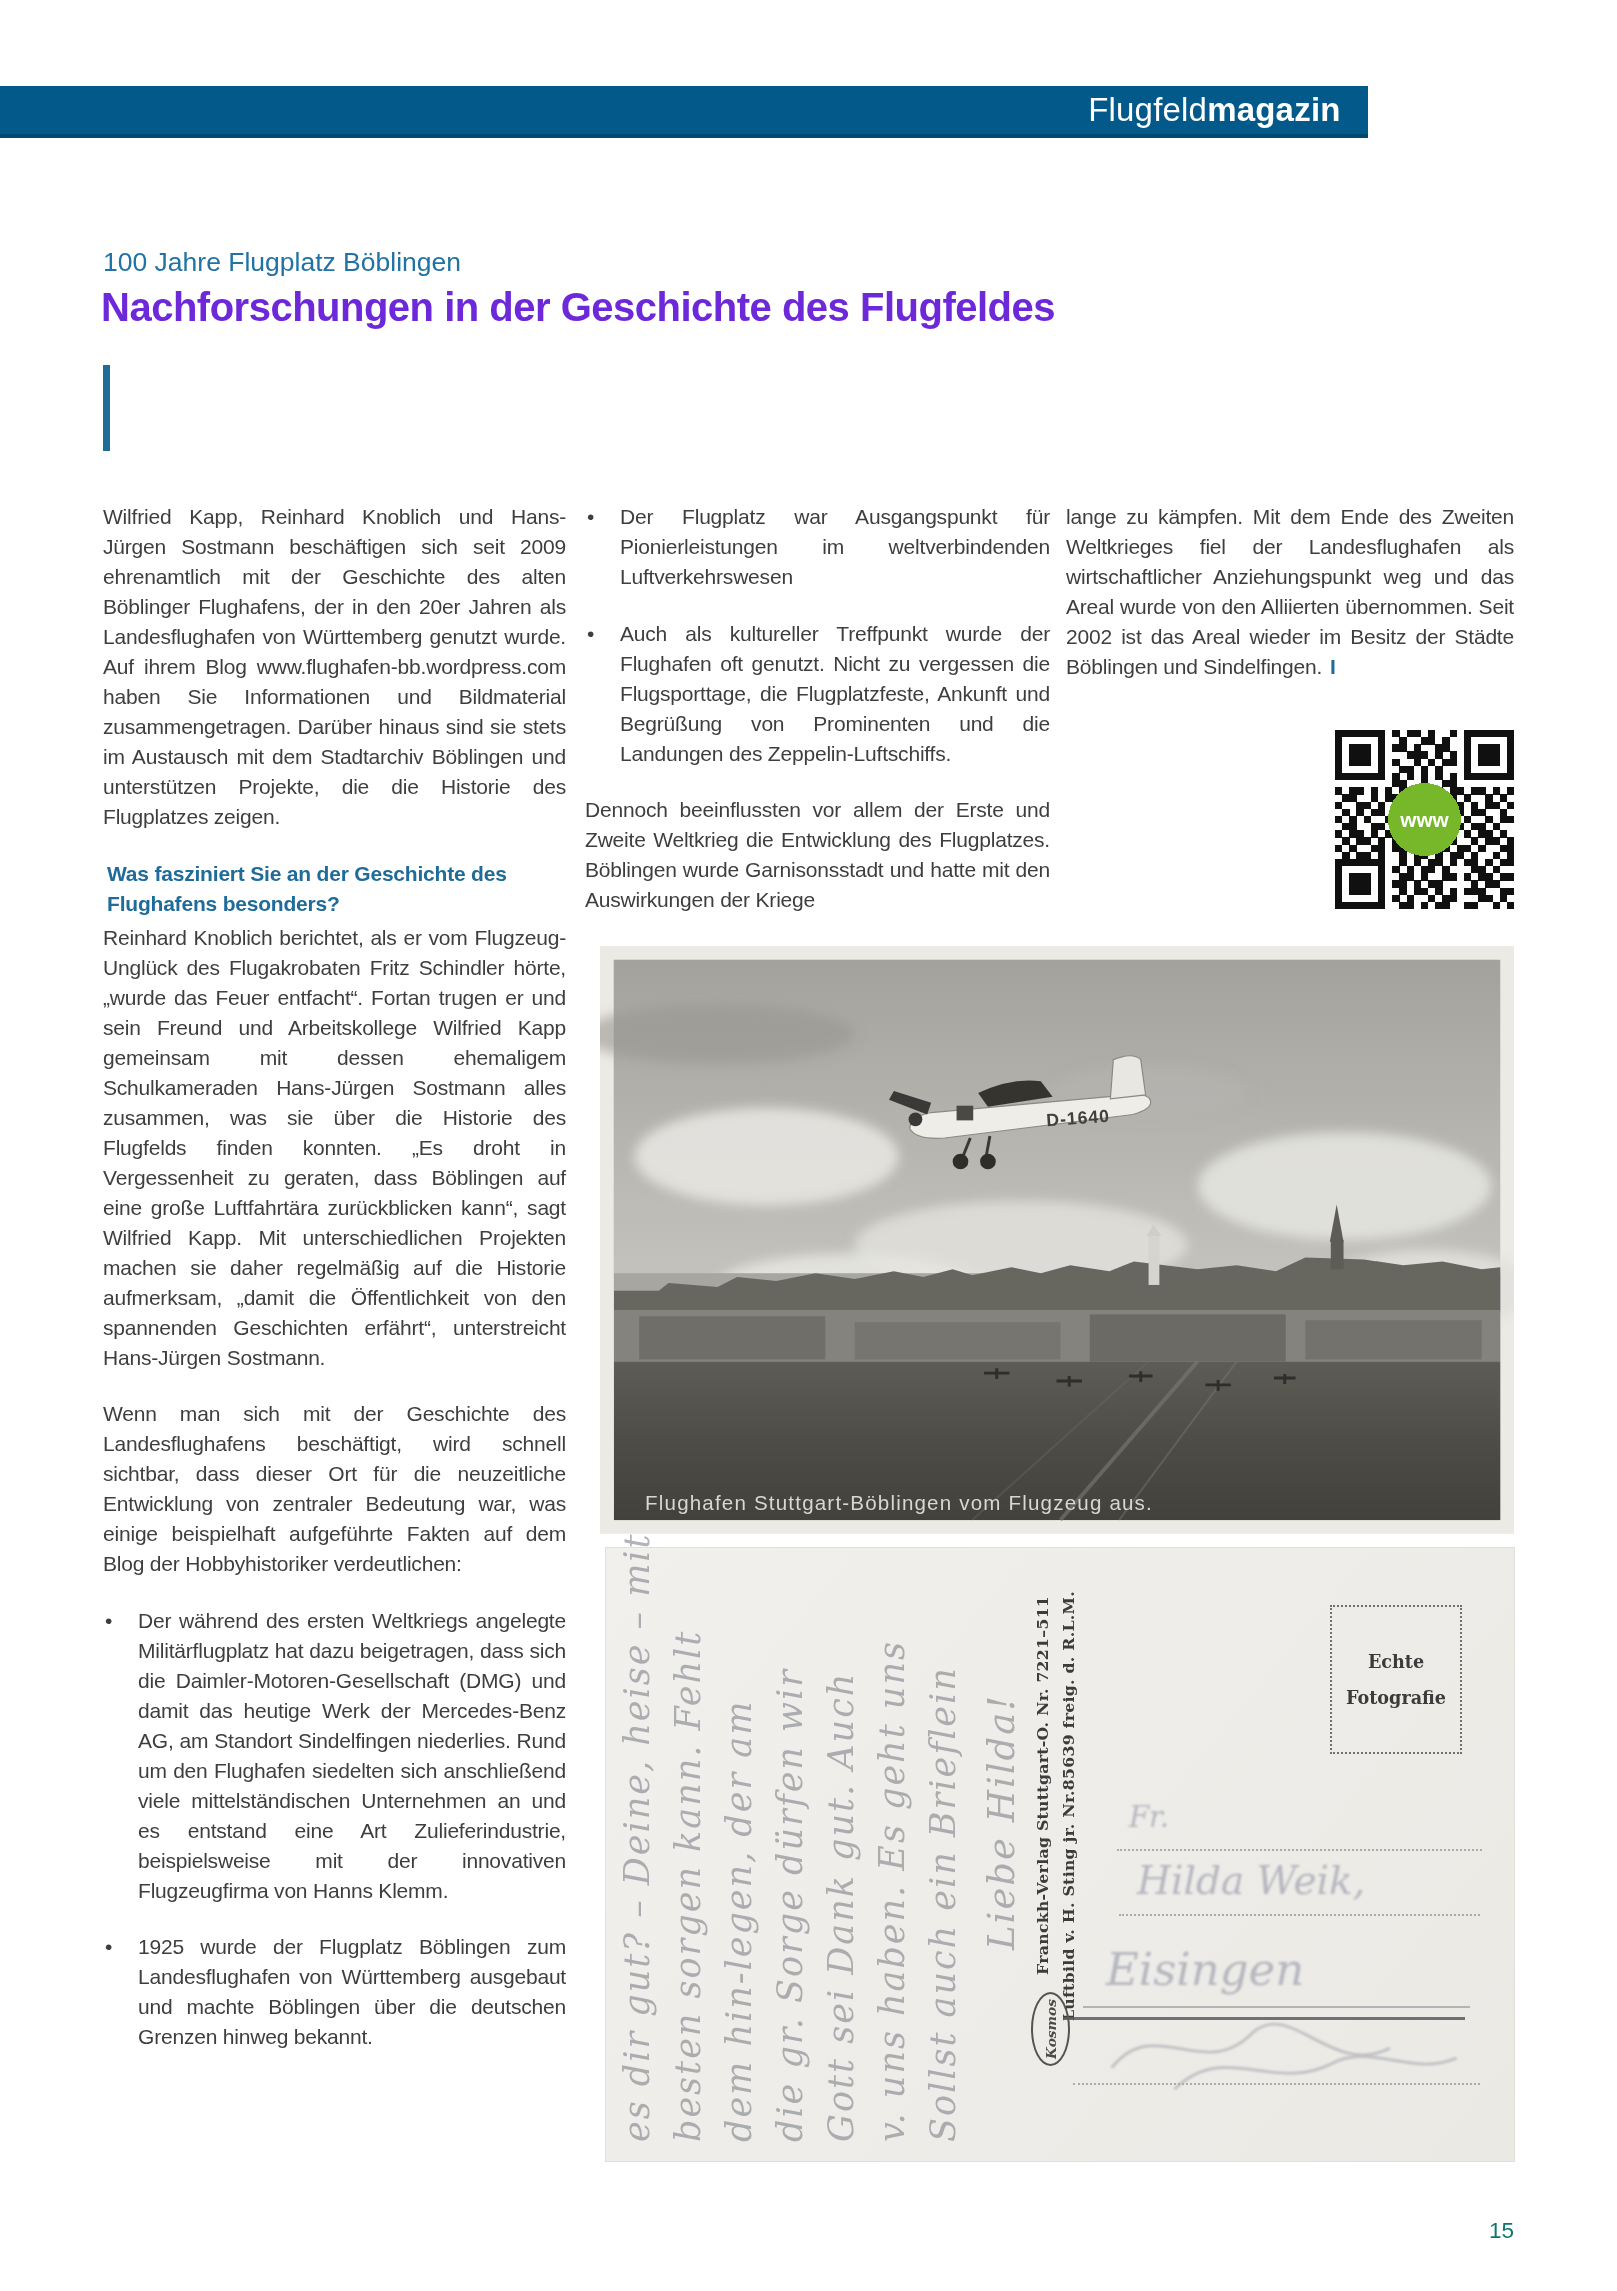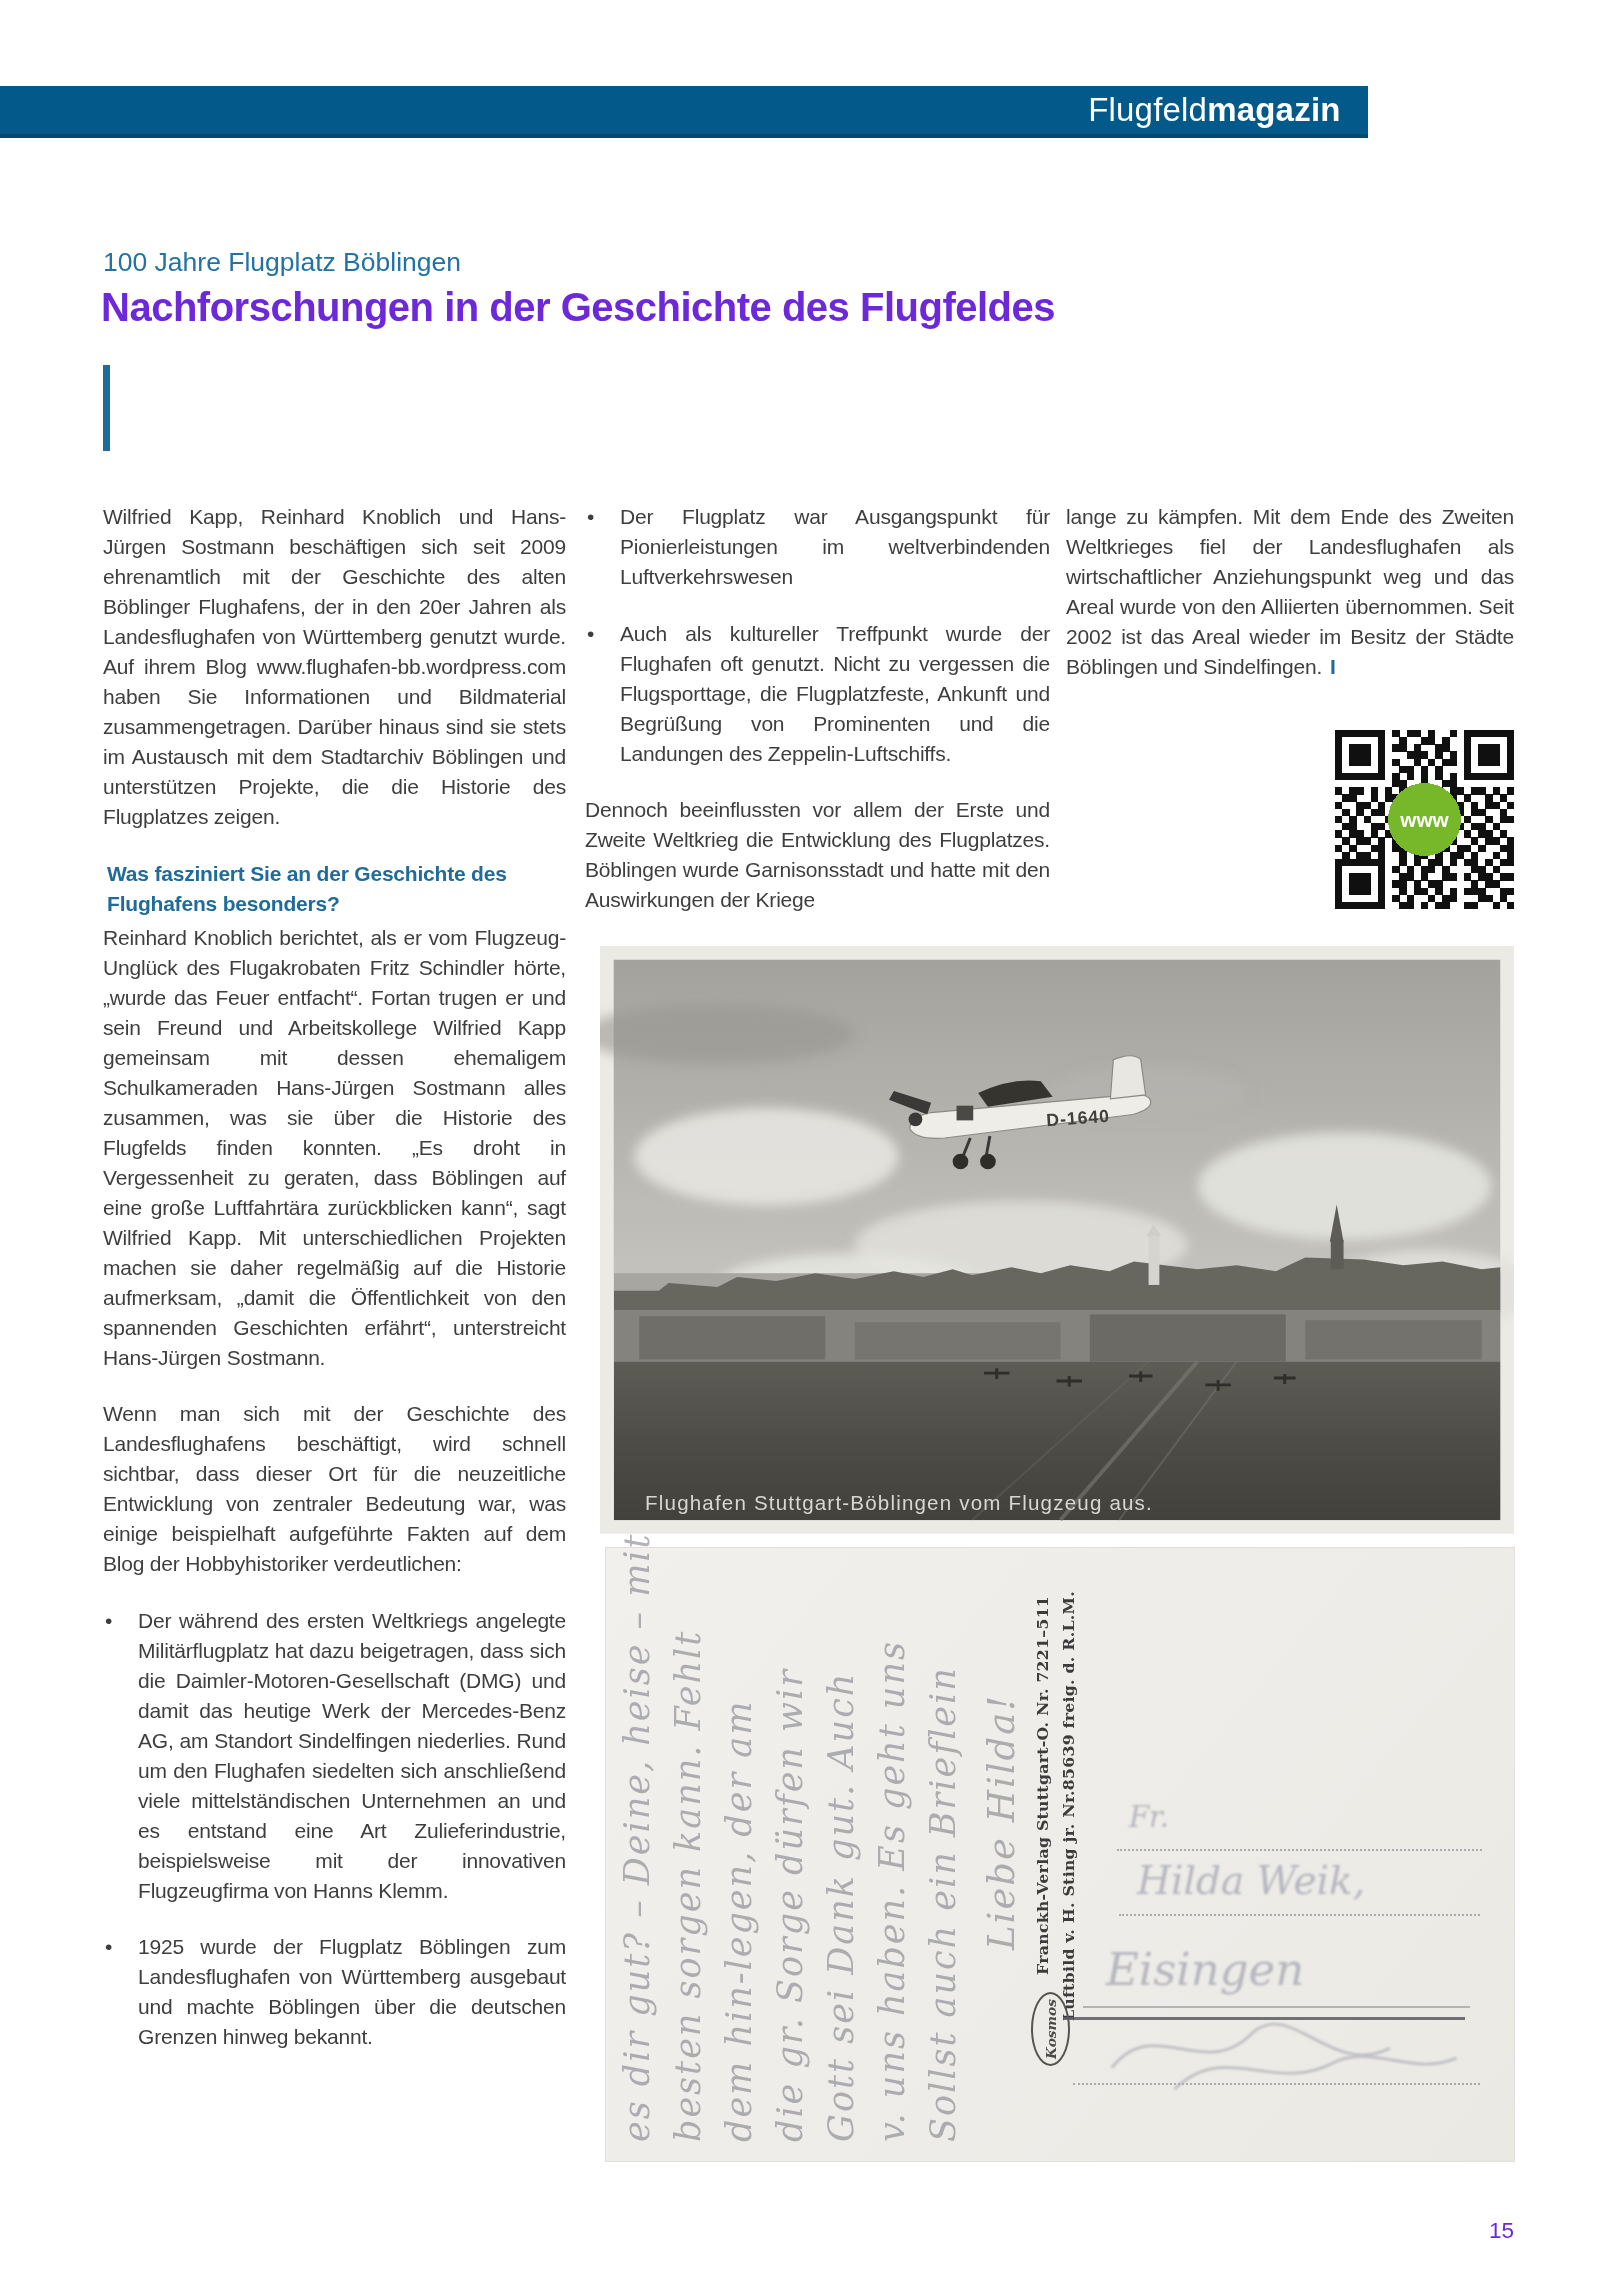--- a/index.html
+++ b/index.html
@@ -59,21 +59,21 @@
   #addr2{left:1137px;top:1858px;font-size:39px;}
   #addr3{left:1106px;top:1943px;font-size:45px;}
   .dotline{position:absolute;border-top:2px dotted #96969a;opacity:.75;}
   #dot1{left:1117px;top:1849px;width:365px;}
   #dot2{left:1119px;top:1914px;width:361px;}
   #thin3{position:absolute;left:1083px;top:2006px;width:387px;border-top:2px solid #9d9da2;opacity:.7;}
   #solid3{position:absolute;left:1063px;top:2017px;width:402px;height:2.9px;background:#5a5a60;opacity:.85;}
   #dot4{left:1073px;top:2083px;width:407px;}
   .flourish{position:absolute;left:1098px;top:2007px;width:392px;height:98px;opacity:.7;filter:blur(0.8px);}
 
-  .page-num{position:absolute;left:1465px;top:2218px;width:49px;text-align:right;font-size:22.5px;color:#6d28d9;}
+  .page-num{position:absolute;left:1465px;top:2218px;width:49px;text-align:right;font-size:22.5px;color:#0f766e;}
 </style>
 </head>
 <body>
 
 <div id="page">
 
   <div class="masthead">
     <span class="brand-light">Flugfeld</span>
       <span class="brand-bold">magazin</span>
   </div>
@@ -513,20 +513,24 @@
         <circle cx="368" cy="220" r="8" fill="#2e2d2a"></circle>
         <circle cx="396" cy="220" r="8" fill="#2e2d2a"></circle>
         <text x="456" y="184" font-size="18" fill="#41403c" letter-spacing="1" transform="rotate(-4 456 184)" font-family="Liberation Sans, sans-serif" font-weight="bold">D-1640</text>
       </g>
       <text x="46" y="576" font-size="21" fill="#d8d7d2" letter-spacing="1.2" font-family="Liberation Sans, sans-serif">Flughafen Stuttgart-Böblingen vom Flugzeug aus.</text>
     </svg>
   </div>
 
   <div class="postcard-back"></div>
 
+  <div class="stamp-box">
+    <span>Echte</span>
+    <span>Fotografie</span>
+  </div>
 
   <span class="pub-line" id="pub1">Franckh-Verlag Stuttgart-O.  Nr. 7221–511</span>
   <span class="pub-line" id="pub2">Luftbild v. H. Sting jr. Nr.85639 freig. d. R.L.M.</span>
 
   <div class="kosmos">
     <span>Kosmos</span>
   </div>
 
   <div id="hw-layer">
       <span class="hw-line" style="left: 980px; top: 1950px; font-size: 37px;">Liebe Hilda!</span>

